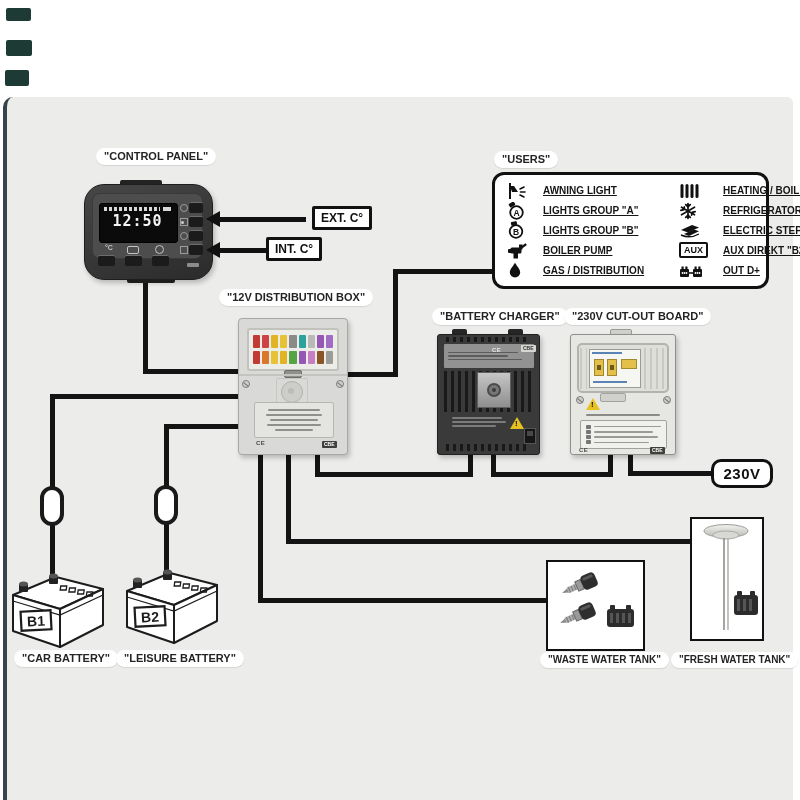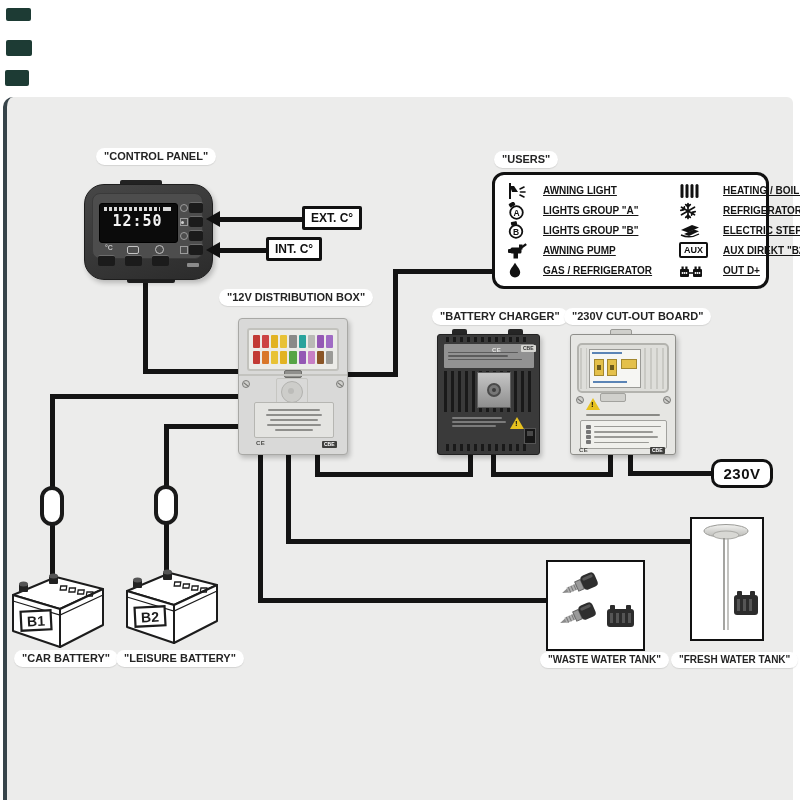--- a/index.html
+++ b/index.html
@@ -196,21 +196,21 @@
   <div class="abs cp-ico-temp">°C</div>
   <div class="abs cp-ico-rect"></div>
   <div class="abs cp-ico-bulb"></div>
   <div class="abs cp-btn2" style="left:98px;top:255px;"></div>
   <div class="abs cp-btn2" style="left:125px;top:255px;"></div>
   <div class="abs cp-btn2" style="left:152px;top:255px;"></div>
   <div class="abs cp-brand"></div>
 
   <div class="arrow-bar" style="left:216px;top:217px;width:90px;"></div>
   <div class="arrow-head" style="left:206px;top:211px;"></div>
-  <div class="sensor-box" style="left:302px;top:206px;">EXT. C°</div>
+  <div class="sensor-box" style="left:312px;top:206px;">EXT. C°</div>
   <div class="arrow-bar" style="left:216px;top:248px;width:50px;"></div>
   <div class="arrow-head" style="left:206px;top:242px;"></div>
   <div class="sensor-box" style="left:266px;top:237px;">INT. C°</div>
 
   <div class="pill" style="left:494px;top:151px;">"USERS"</div>
   <div class="abs users-box">
 
     <span class="u-icon">
       <svg width="20" height="18" viewBox="0 0 20 18">
           <path d="M3 1v16" stroke="#111" stroke-width="2"></path>
@@ -279,32 +279,32 @@
       <svg width="20" height="17" viewBox="0 0 20 17">
           <g fill="#111">
             <rect x="1" y="7" width="4" height="4" rx="1"></rect>
             <rect x="3.5" y="5.5" width="11" height="6" rx="1.5"></rect>
             <rect x="12" y="2.5" width="3.5" height="5"></rect>
             <path d="M14 4.5l4.5-3.3 1.4 1.9-4.4 3.2z"></path>
             <rect x="6.5" y="11" width="4.5" height="5.5"></rect>
           </g>
         </svg>
     </span>
-    <span class="u-label">AWNING PUMP</span>
+    <span class="u-label">BOILER PUMP</span>
     <span class="u-icon">
       <span class="aux-chip">AUX</span>
     </span>
     <span class="u-label">AUX DIREKT "B2"</span>
 
     <span class="u-icon">
       <svg width="16" height="16" viewBox="0 0 16 16">
           <path d="M8 .8C5.4 5.2 2.8 7.4 2.8 10.6a5.2 4.8 0 0 0 10.4 0C13.2 7.4 10.6 5.2 8 .8z" fill="#111"></path>
         </svg>
     </span>
-    <span class="u-label">GAS / REFRIGERATOR</span>
+    <span class="u-label">GAS / DISTRIBUTION</span>
     <span class="u-icon">
       <svg width="24" height="15" viewBox="0 0 24 15">
           <g fill="#111">
             <rect x="1" y="6" width="9" height="8" rx="1"></rect>
             <rect x="14" y="6" width="9" height="8" rx="1"></rect>
             <rect x="2.5" y="3.5" width="2.2" height="3"></rect>
             <rect x="6.3" y="3.5" width="2.2" height="3"></rect>
             <rect x="15.5" y="3.5" width="2.2" height="3"></rect>
             <rect x="19.3" y="3.5" width="2.2" height="3"></rect>
           </g>

